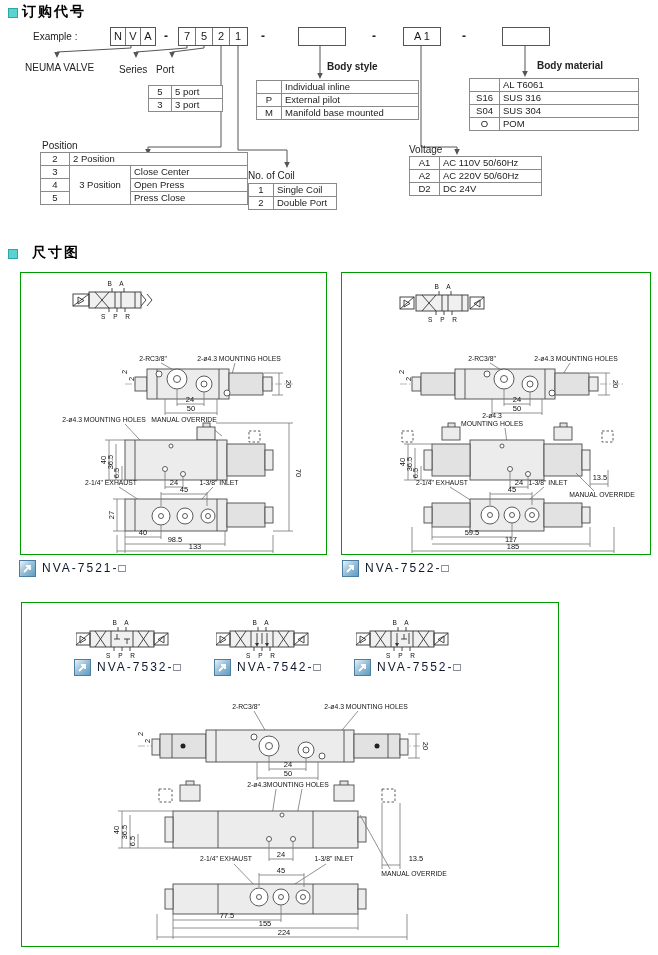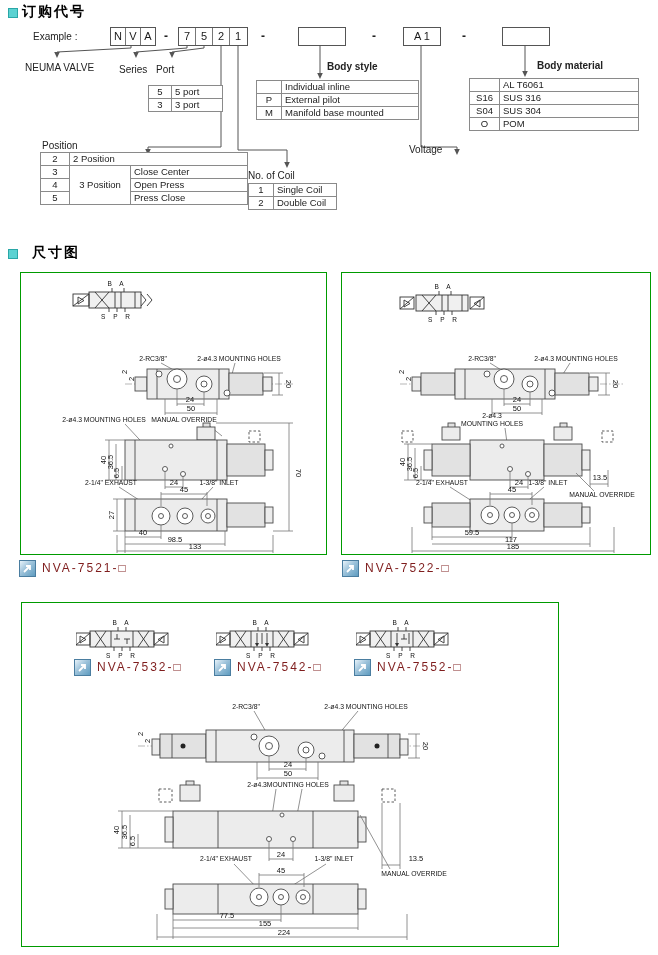--- a/index.html
+++ b/index.html
@@ -10,21 +10,21 @@
   .lbl.b{font-weight:bold;}
   .cbox{position:absolute;top:27px;height:17px;border:1px solid #555;display:flex;background:#fff;}
   .cbox span{display:block;text-align:center;font:11px "Liberation Sans",sans-serif;line-height:17px;border-right:1px solid #777;}
   .cbox span:last-child{border-right:none;}
   .dash{position:absolute;top:29px;font:bold 12px "Liberation Sans",sans-serif;color:#222;}
   table.tbl{position:absolute;border-collapse:collapse;background:#fff;}
   table.tbl td{border:1px solid #8a8a8a;font:9.5px "Liberation Sans",sans-serif;color:#222;padding:0 3px;height:12px;line-height:12px;white-space:nowrap;}
   table.tbl td.c{text-align:center;}
   .note{position:absolute;font:12.5px "DejaVu Sans Mono",monospace;letter-spacing:2.2px;color:#111;white-space:nowrap;}
   .gbox{position:absolute;border:1px solid #009b00;background:#fff;}
-  .cap{position:absolute;font:12px "Liberation Sans",sans-serif;letter-spacing:2px;color:#7f1d1d;white-space:nowrap;}
+  .cap{position:absolute;font:12px "Liberation Sans",sans-serif;letter-spacing:2px;color:#0f172a;white-space:nowrap;}
   .capicon{position:absolute;width:15px;height:15px;border:1px solid #4a7da0;background:linear-gradient(135deg,#e8f3fa 0%,#9cc2da 45%,#5f9cc0 100%);}
   
   svg.ov{position:absolute;left:0;top:0;pointer-events:none;}
   
   svg.symsvg{position:absolute;}
   .symsvg .sk{stroke:#333;fill:none;stroke-width:0.9;}
   .symsvg .bg{fill:#f0f0f0;stroke:#333;stroke-width:0.9;}
   .symsvg text{font:6.5px "Liberation Sans",sans-serif;fill:#111;text-anchor:middle;letter-spacing:3px;}
   
   svg.dw{position:absolute;left:0;top:0;}
@@ -181,25 +181,41 @@
     </table>
 
   <table class="tbl" style="left:248px;top:183px">
     <tbody>
         <tr>
           <td class="c" style="width:18px">1</td>
           <td style="width:56px">Single Coil</td>
         </tr>
     <tr>
           <td class="c">2</td>
-          <td>Double Coil</td>
+          <td>Double Port</td>
         </tr>
   </tbody>
     </table>
 
+  <table class="tbl" style="left:409px;top:156px">
+    <tbody>
+        <tr>
+          <td class="c" style="width:23px">A1</td>
+          <td style="width:95px">AC 110V 50/60Hz</td>
+        </tr>
+    <tr>
+          <td class="c">A2</td>
+          <td>AC 220V 50/60Hz</td>
+        </tr>
+    <tr>
+          <td class="c">D2</td>
+          <td>DC 24V</td>
+        </tr>
+  </tbody>
+    </table>
 
 
   <div class="bullet" style="left:8px;top:249px"></div>
   <div class="sechdr" style="left:32px;top:244px">尺寸图</div>
 
   <div class="gbox" style="left:20px;top:272px;width:305px;height:281px">
     <svg class="symsvg" style="left:50px;top:5px" width="96" height="42" viewBox="0 0 96 42">
       <text x="46" y="8">B A</text>
       <line class="sk" x1="41" y1="10" x2="41" y2="14"></line>
         <line class="sk" x1="53" y1="10" x2="53" y2="14"></line>

